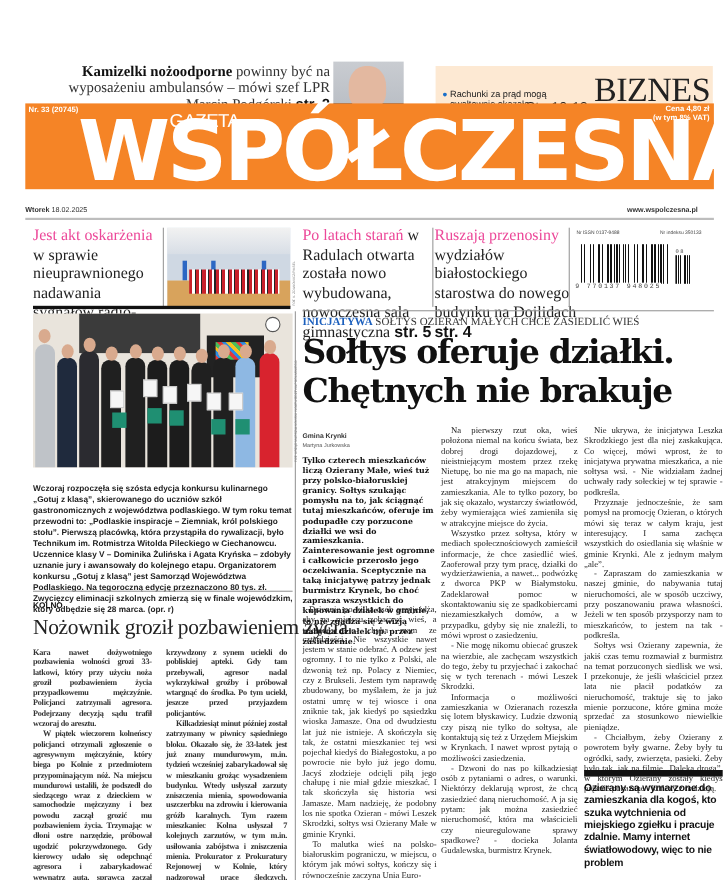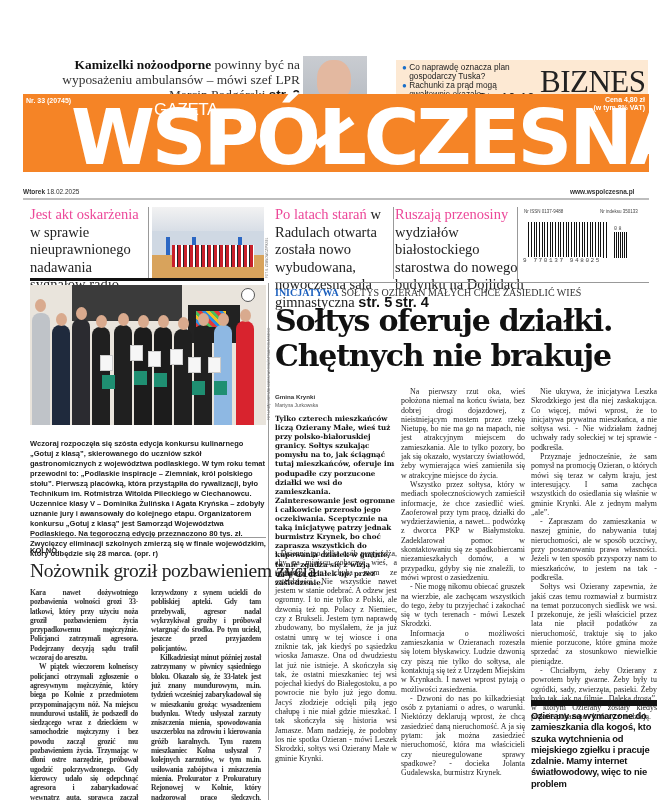--- a/index.html
+++ b/index.html
@@ -98,21 +98,20 @@
 <div id="teaser-left" class="abs">
   <b>Kamizelki nożoodporne</b><span> powinny być na wyposażeniu ambulansów – mówi szef LPR Marcin Podgórski </span><span class="str">str. 2</span>
 </div>
 <div id="photo-top" class="abs">
   <div class="suit"></div>
   <div class="face"></div>
 </div>
 <div id="photo-credit" class="abs">FOT. RATOWNICTWOMUM.EDU.PL</div>
 
 <div id="biznes-box" class="abs">
-  <div class="item b1"><span class="dot">●</span> <span style="display:inline-block;width:120px;vertical-align:top">Co naprawdę oznacza plan gospodarczy Tuska?</span></div>
   <div class="item b2"><span class="dot">●</span> <span style="display:inline-block;width:120px;vertical-align:top">Rachunki za prąd mogą gwałtownie okazało</span></div>
   <div class="pg" style="left:82px;top:30px">Str. 10-12</div>
   <div id="biznes-word">BIZNES</div>
 </div>
 
 <div id="masthead" class="abs">
   <div id="issue">Nr. 33 (20745)</div>
   <div id="gazeta">GAZETA</div>
   <div id="wspol">WSPÓŁCZESNA</div>
   <div id="price">
@@ -206,20 +205,21 @@
   <p>Kilkadziesiąt minut później został zatrzymany w piwnicy sąsiedniego bloku. Okazało się, że 33-latek jest już znany mundurowym, m.in. tydzień wcześniej zabarykadował się w mieszkaniu grożąc wysadzeniem budynku. Wtedy usłyszał zarzuty zniszczenia mienia, spowodowania uszczerbku na zdrowiu i kierowania gróźb karalnych. Tym razem mieszkaniec Kolna usłyszał 7 kolejnych zarzutów, w tym m.in. usiłowania zabójstwa i zniszczenia mienia. Prokurator z Prokuratury Rejonowej w Kolnie, który nadzorował pracę śledczych, wystąpił do sądu z wnioskiem o tymczasowy areszt. Sąd przychylił się do tego wniosku.</p>
 </div>
 
 <div id="kicker" class="abs"><b>INICJATYWA</b><span> SOŁTYS OZIERAN MAŁYCH CHCE ZASIEDLIĆ WIEŚ</span></div>
 <div id="headline" class="abs">Sołtys oferuje działki. Chętnych nie brakuje</div>
 <div id="byline-place" class="abs">Gmina Krynki</div>
 <div id="byline-author" class="abs">Martyna Jurkowska</div>
 <div id="lead" class="abs">Tylko czterech mieszkańców liczą Ozierany Małe, wieś tuż przy polsko-białoruskiej granicy. Sołtys szukając pomysłu na to, jak ściągnąć tutaj mieszkańców, oferuje im podupadłe czy porzucone działki we wsi do zamieszkania. Zainteresowanie jest ogromne i całkowicie przerosło jego oczekiwania. Sceptycznie na taką inicjatywę patrzy jednak burmistrz Krynek, bo choć zaprasza wszystkich do kupowania działek w gminie, to nie zgadza się z wizją nabycia działek np. przez zasiedzenie.</div>
 <div id="art-col1" class="abs body-col">
   <p class="first">- Dziennie po kilka osób przyjeżdża, aby na miejscu zobaczyć wieś, a telefonów to chyba mam ze czterdzieści. Nie wszystkie nawet jestem w stanie odebrać. A odzew jest ogromny. I to nie tylko z Polski, ale dzwonią też np. Polacy z Niemiec, czy z Brukseli. Jestem tym naprawdę zbudowany, bo myślałem, że ja już ostatni umrę w tej wiosce i ona zniknie tak, jak kiedyś po sąsiedzku wioska Jamasze. Ona od dwudziestu lat już nie istnieje. A skończyła się tak, że ostatni mieszkaniec tej wsi pojechał kiedyś do Białegostoku, a po powrocie nie było już jego domu. Jacyś złodzieje odcięli piłą jego chałupę i nie miał gdzie mieszkać. I tak skończyła się historia wsi Jamasze. Mam nadzieję, że podobny los nie spotka Ozieran - mówi Leszek Skrodzki, sołtys wsi Ozierany Małe w gminie Krynki.</p>
+  <p>To malutka wieś na polsko-białoruskim pograniczu, w miejscu, o którym jak mówi sołtys, kończy się i równocześnie zaczyna Unia Euro-</p>
 </div>
 <div id="art-col2" class="abs body-col">
   <p>Na pierwszy rzut oka, wieś położona niemal na końcu świata, bez dobrej drogi dojazdowej, z nieistniejącym mostem przez rzekę Nietupę, bo nie ma go na mapach, nie jest atrakcyjnym miejscem do zamieszkania. Ale to tylko pozory, bo jak się okazało, wystarczy światłowód, żeby wymierająca wieś zamieniła się w atrakcyjne miejsce do życia.</p>
   <p>Wszystko przez sołtysa, który w mediach społecznościowych zamieścił informacje, że chce zasiedlić wieś. Zaoferował przy tym pracę, działki do wydzierżawienia, a nawet... podwózkę z dworca PKP w Białymstoku. Zadeklarował pomoc w skontaktowaniu się ze spadkobiercami niezamieszkałych domów, a w przypadku, gdyby się nie znaleźli, to mówi wprost o zasiedzeniu.</p>
   <p>- Nie mogę nikomu obiecać gruszek na wierzbie, ale zachęcam wszystkich do tego, żeby tu przyjechać i zakochać się w tych terenach - mówi Leszek Skrodzki.</p>
   <p>Informacja o możliwości zamieszkania w Ozieranach rozeszła się lotem błyskawicy. Ludzie dzwonią czy piszą nie tylko do sołtysa, ale kontaktują się też z Urzędem Miejskim w Krynkach. I nawet wprost pytają o możliwości zasiedzenia.</p>
   <p>- Dzwoni do nas po kilkadziesiąt osób z pytaniami o adres, o warunki. Niektórzy deklarują wprost, że chcą zasiedzieć daną nieruchomość. A ja się pytam: jak można zasiedzieć nieruchomość, która ma właścicieli czy nieuregulowane sprawy spadkowe? - docieka Jolanta Gudalewska, burmistrz Krynek.</p>
 </div>
 <div id="art-col3" class="abs body-col">
   <p>Nie ukrywa, że inicjatywa Leszka Skrodzkiego jest dla niej zaskakująca. Co więcej, mówi wprost, że to inicjatywa prywatna mieszkańca, a nie sołtysa wsi. - Nie widziałam żadnej uchwały rady sołeckiej w tej sprawie - podkreśla.</p>

